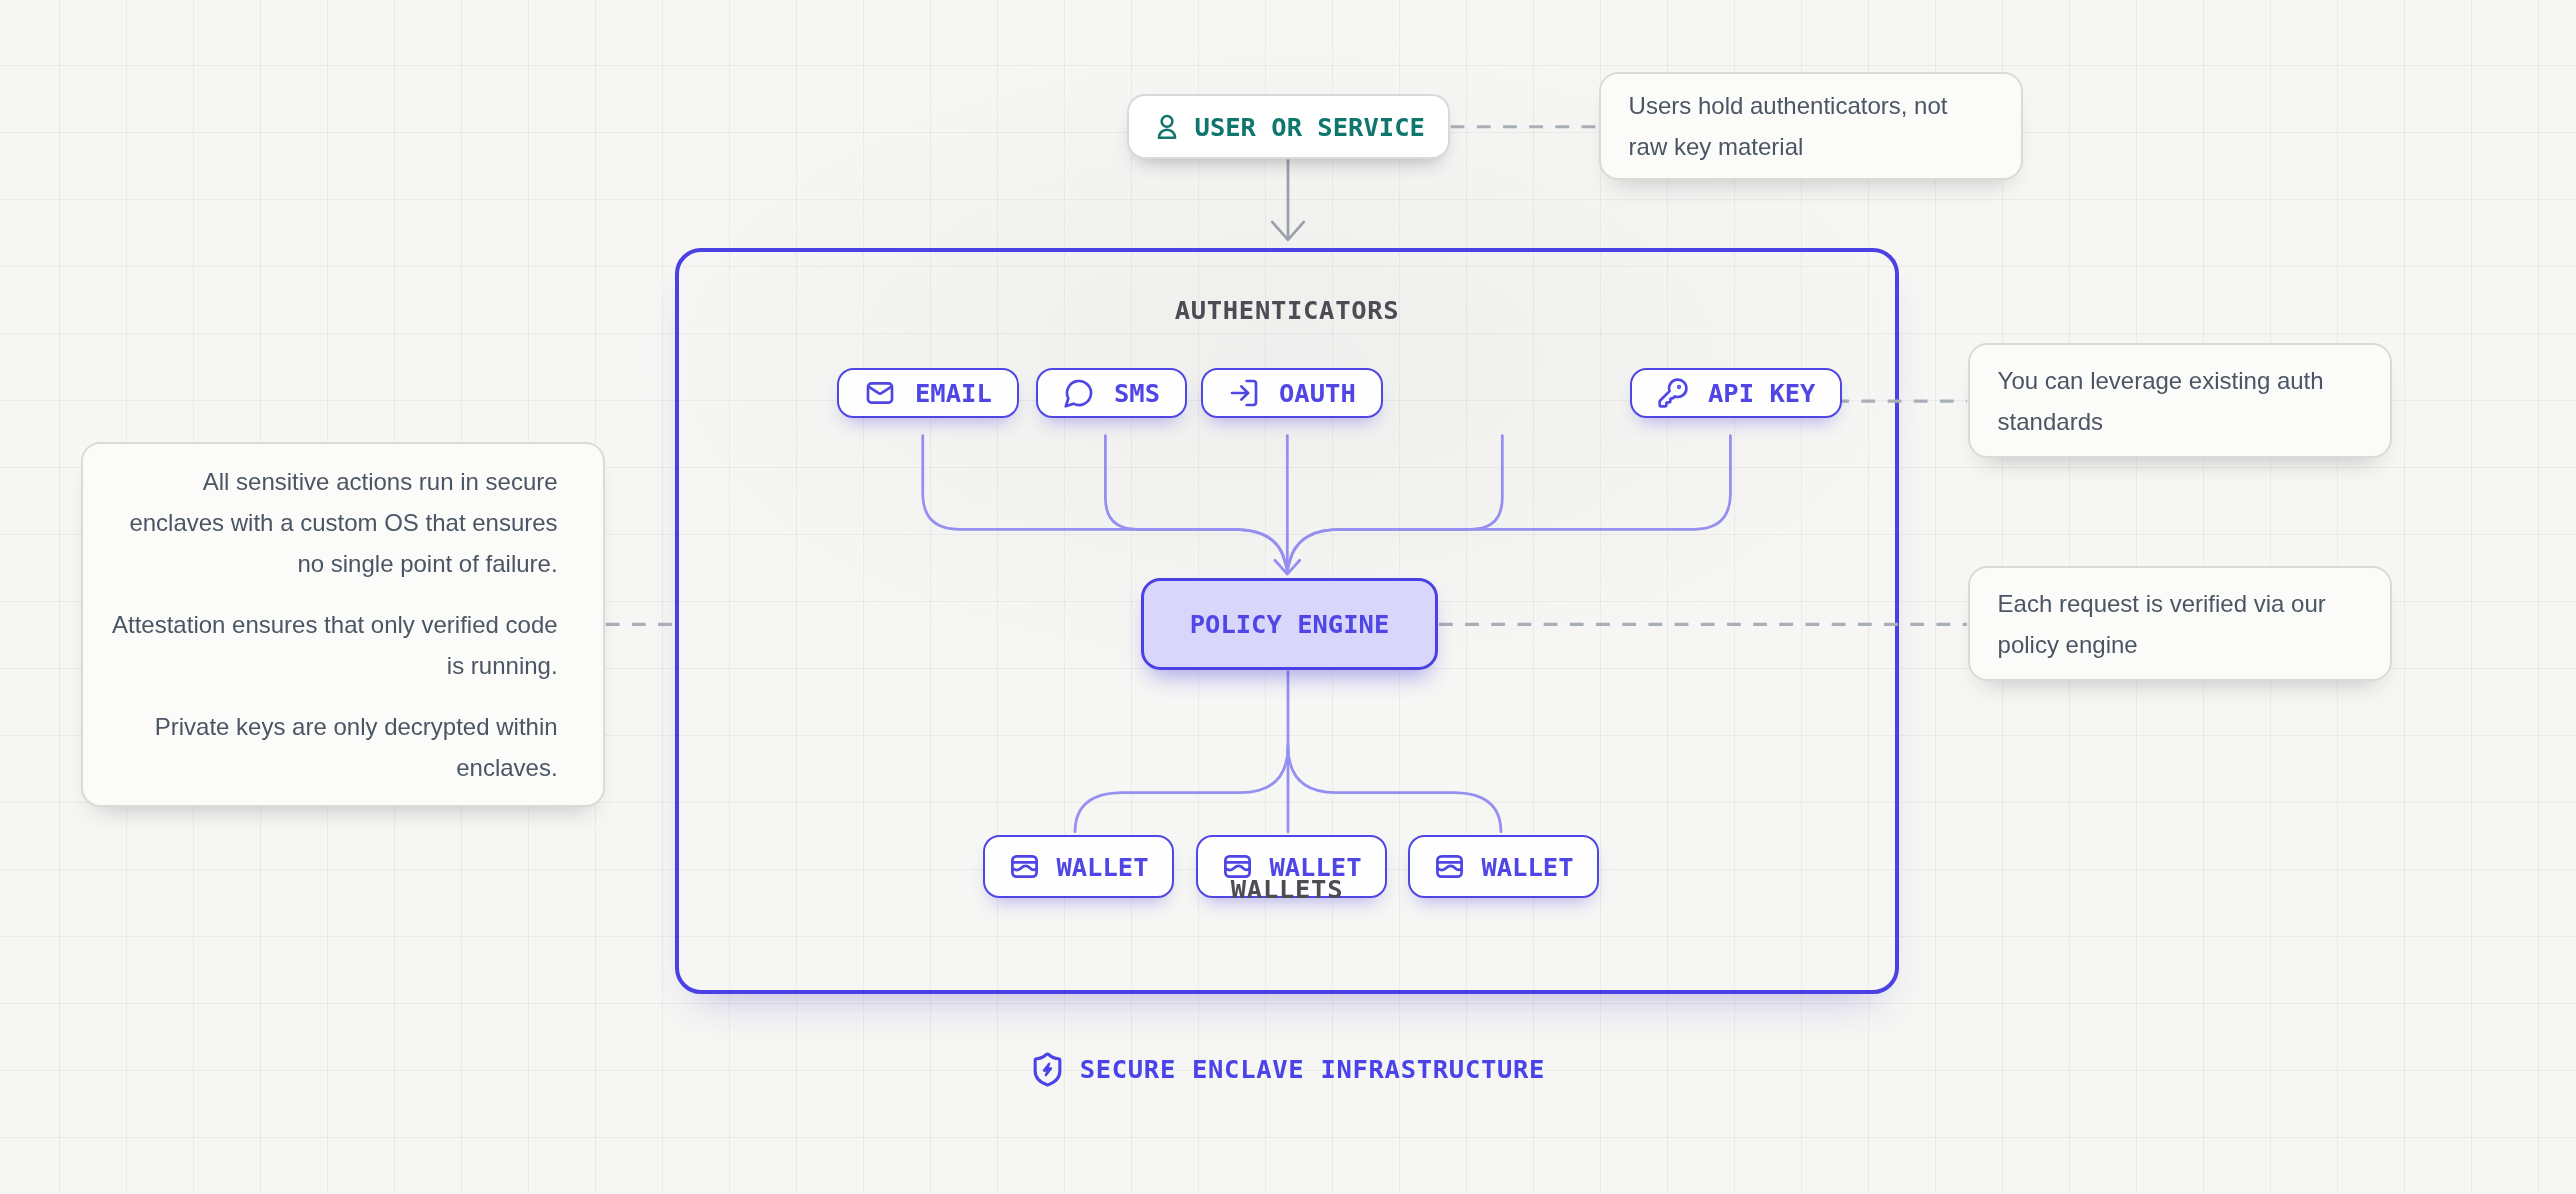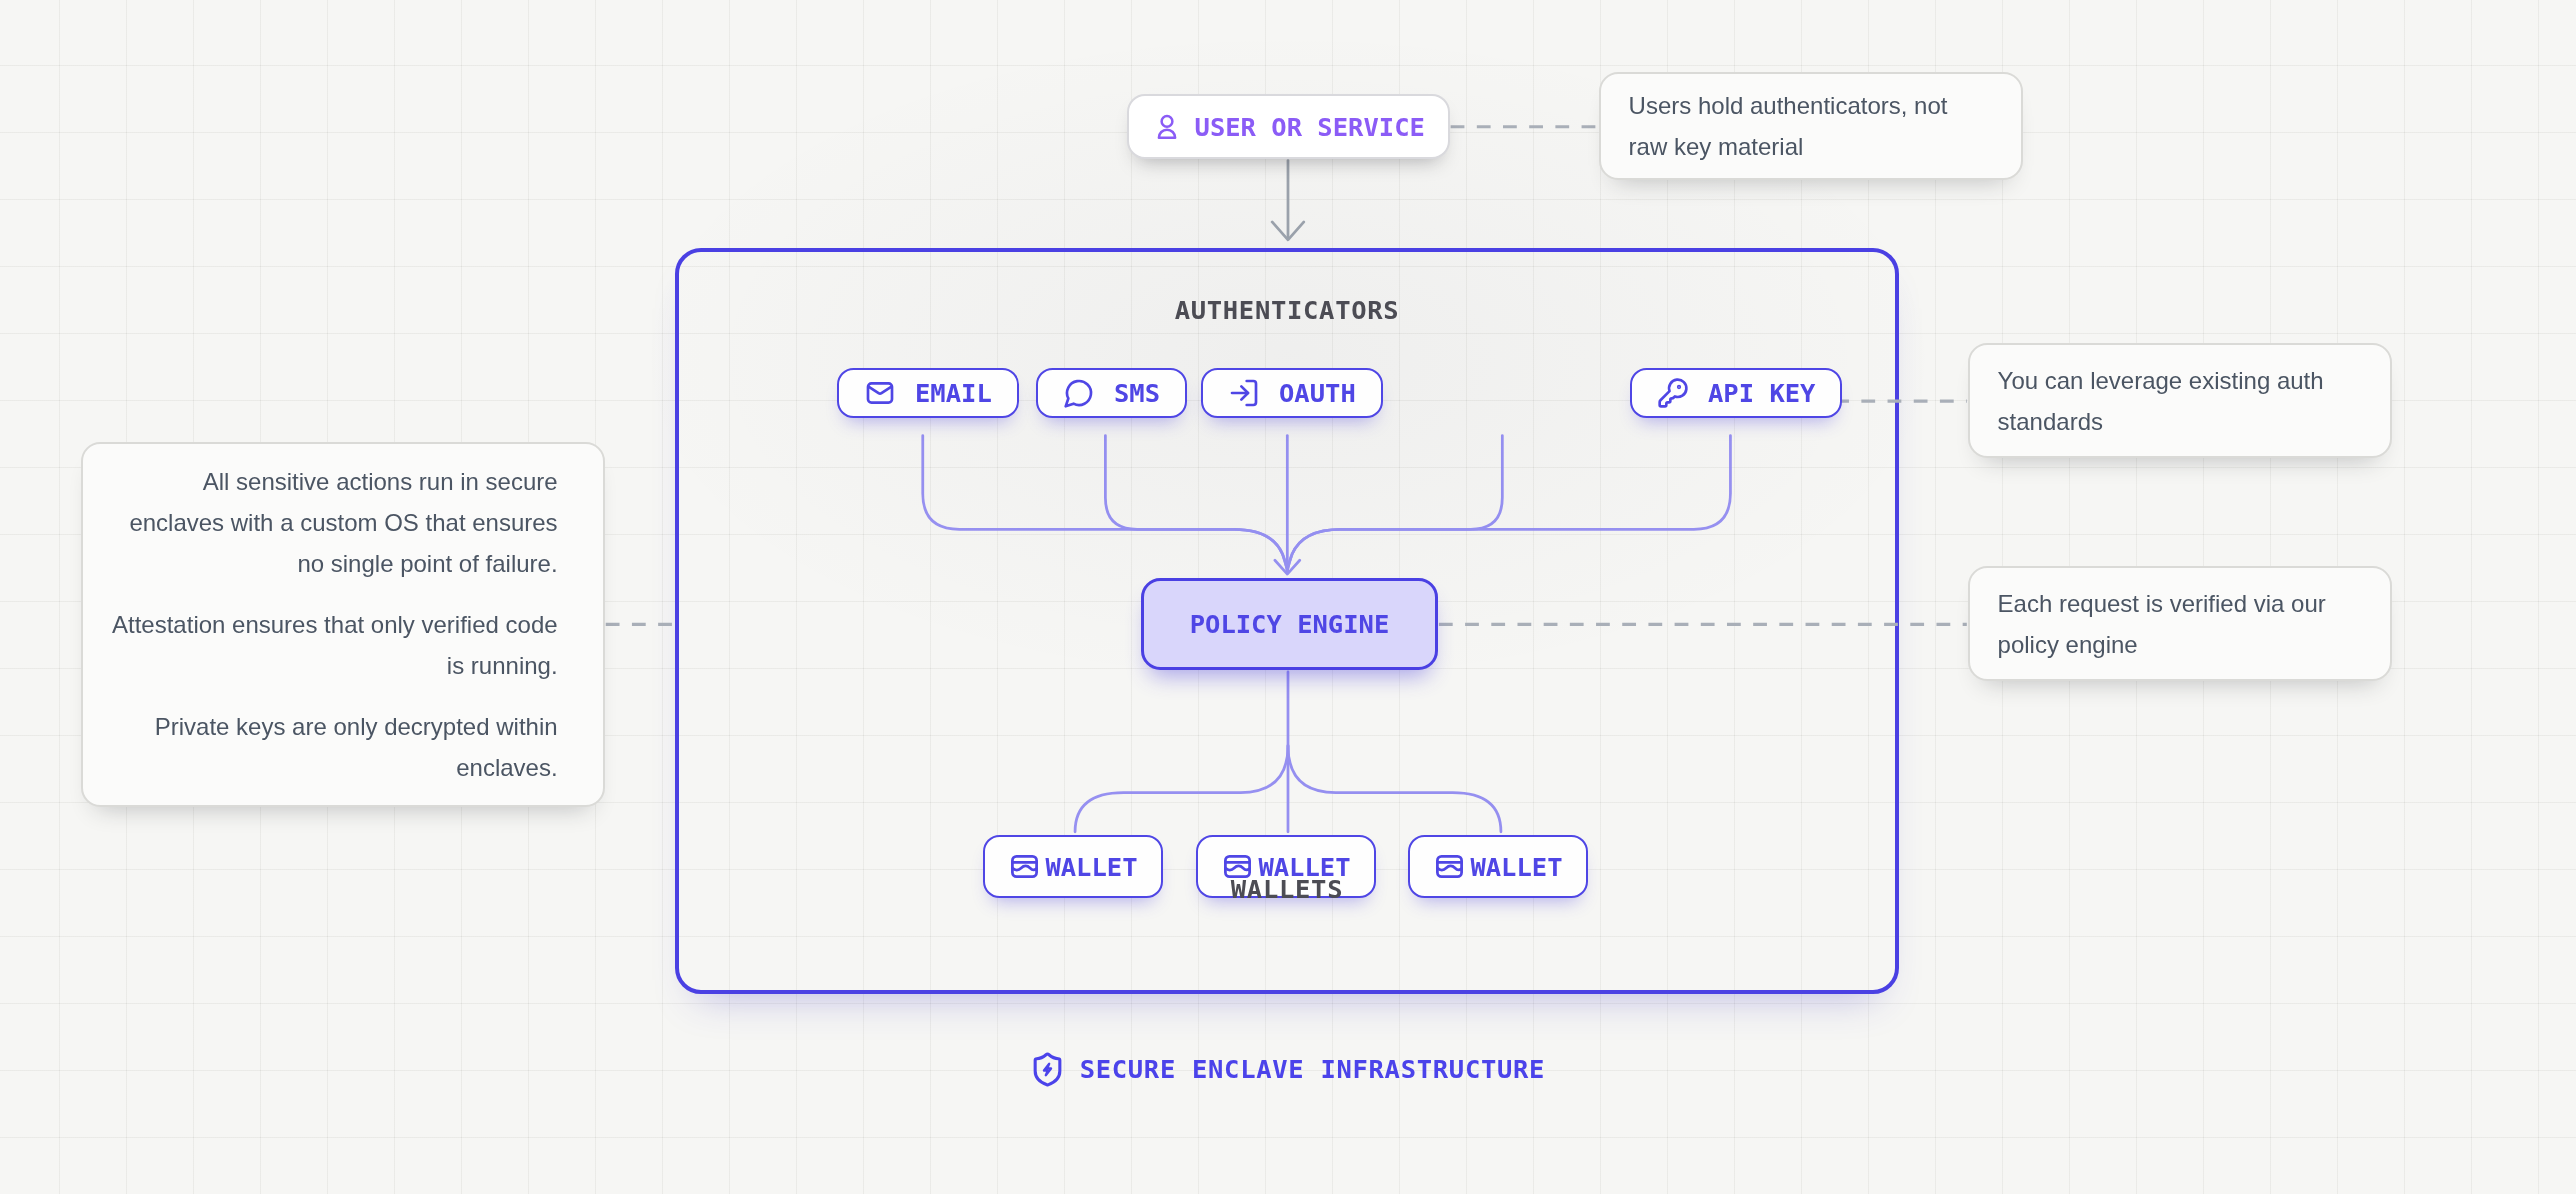--- a/index.html
+++ b/index.html
@@ -28,21 +28,21 @@
     font-family:"DejaVu Sans Mono", monospace; font-weight:700; font-size:25.5px;
     box-shadow:0 11px 18px -8.3px rgba(70,60,220,.38);
     z-index:2; white-space:nowrap;
   }
   .chip svg { flex:0 0 auto; }
 
   .user-node {
     position:absolute; left:1127px; top:94px; width:323px; height:65px;
     display:flex; align-items:center; justify-content:center; gap:12.4px;
     background:#ffffff; border:2.1px solid #d9d9dd; border-radius:18px;
-    color:#8b5cf6; font-family:"DejaVu Sans Mono", monospace; font-weight:700; font-size:25.5px;
+    color:#0f766e; font-family:"DejaVu Sans Mono", monospace; font-weight:700; font-size:25.5px;
     box-shadow:0 11px 19.3px -9.6px rgba(40,40,50,.35); z-index:2; white-space:nowrap;
   }
 
   .bigbox {
     position:absolute; left:675px; top:248px; width:1224px; height:746px;
     border:4.8px solid #4a40e3; border-radius:26px; background:transparent;
     box-shadow:0 23.4px 41px -23.4px rgba(60,52,190,.35); z-index:0;
   }
 
   .section-label {
@@ -52,21 +52,21 @@
   }
 
   .policy-node {
     position:absolute; left:1141px; top:578px; width:297px; height:92px;
     display:flex; align-items:center; justify-content:center;
     background:#d9d6fb; border:3.4px solid #4a40e3; border-radius:19.3px;
     color:#4f46e5; font-family:"DejaVu Sans Mono", monospace; font-weight:700; font-size:25.5px;
     box-shadow:0 13.8px 22px -8.3px rgba(70,60,220,.45); z-index:2; white-space:nowrap;
   }
 
-  .wallet-chip { height:63px; padding:0 23.4px; gap:4px; top:835px; }
+  .wallet-chip { height:63px; padding:0 23.4px; gap:15px; top:835px; }
 
   .footer-label {
     position:absolute; left:675px; top:1047px; width:1224px; height:44px;
     display:flex; align-items:center; justify-content:center; gap:13.8px;
     color:#4b43ea; font-family:"DejaVu Sans Mono", monospace; font-weight:700;
     font-size:25.5px; letter-spacing:0.7px; z-index:2; white-space:nowrap;
   }
 
   .annotation {
     position:absolute; display:flex; flex-direction:column; justify-content:center;

